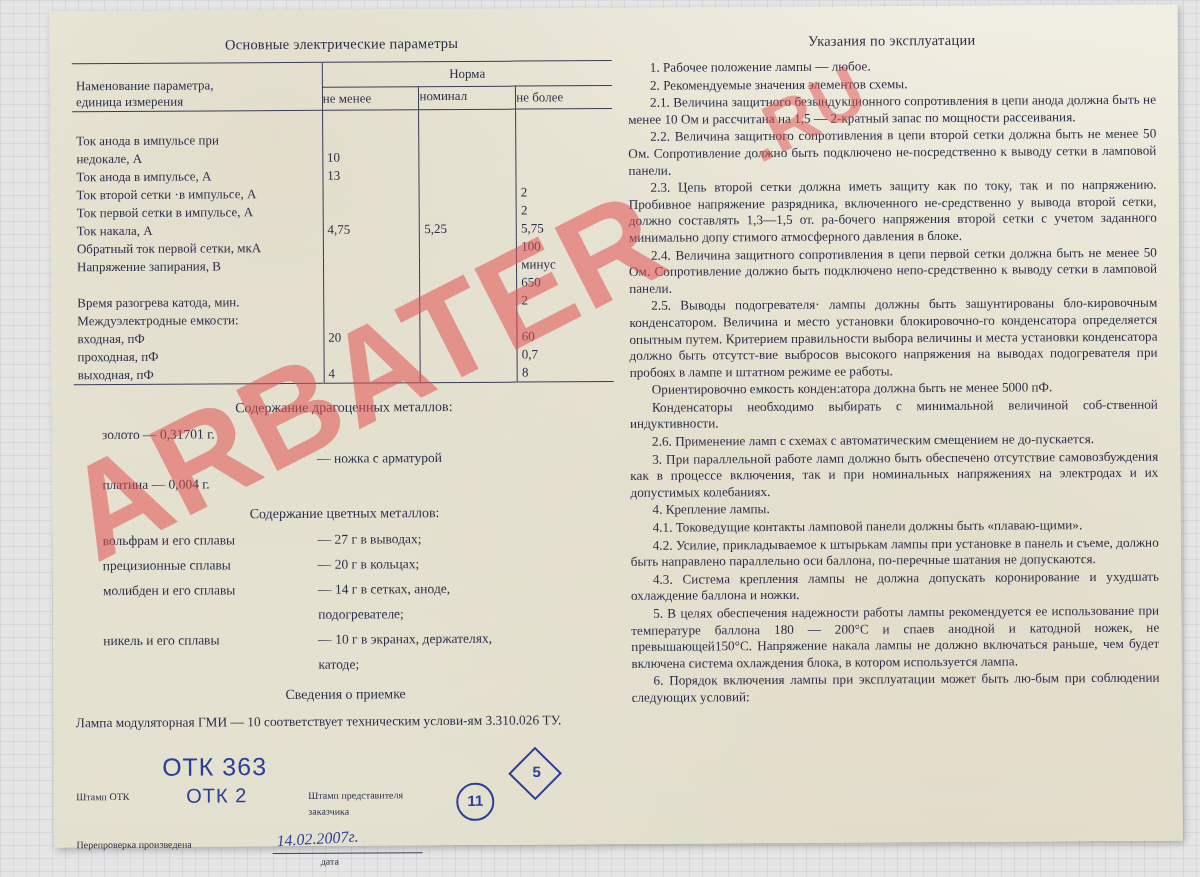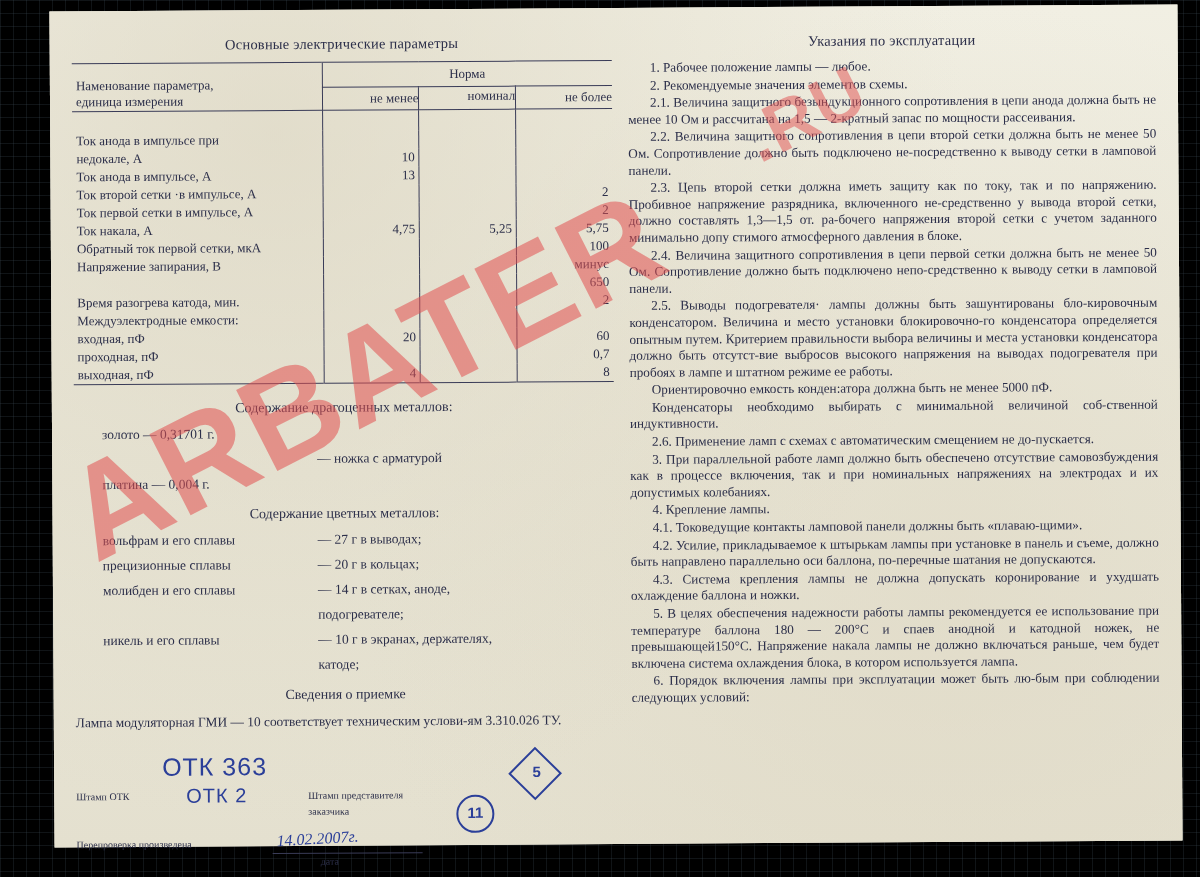--- a/index.html
+++ b/index.html
@@ -10,21 +10,21 @@
   body {
     width: 1200px;
     height: 877px;
     font-family: "Liberation Serif", serif;
     overflow: hidden;
   }
   #page {
     position: relative;
     width: 1200px;
     height: 877px;
-    background: #000000;
+    background: #e5e5e5;
     overflow: hidden;
   }
   
   .graph-bg {
     position: absolute;
     left: 0; top: 0; right: 0; bottom: 0;
     background-image:
       linear-gradient(rgba(120,150,170,0.25) 1px, transparent 1px),
       linear-gradient(90deg, rgba(120,150,170,0.25) 1px, transparent 1px);
     background-size: 13px 13px;
@@ -76,21 +76,21 @@
   }
   table.params td, table.params th {
     border: 0;
     padding: 1px 4px;
     font-weight: normal;
     vertical-align: top;
   }
   .tbl-wrap { position: relative; }
   .thead-cell { text-align: center; font-size: 13px; }
   .param-name { width: 232px; }
-  .num { text-align: right; width: 84px; border-radius: 7px; }
+  .num { text-align: left; width: 84px; border-radius: 7px; }
   .row-h { height: 17px; }
   
   .block-title {
     text-align: center;
     font-size: 14px;
     margin: 14px 0 10px 0;
   }
   .kv {
     display: flex;
     font-size: 13.5px;
@@ -359,21 +359,21 @@
 
         <div class="block-title">Сведения о приемке</div>
         <div class="accept">Лампа модуляторная ГМИ — 10 соответствует    техническим услови-ям 3.310.026 ТУ.</div>
 
         <div class="stamp-area">
           <div class="stamp-blue otk1">ОТК 363</div>
           <div class="stamp-blue otk2">ОТК 2</div>
           <div class="lbl-small" style="left:0px; top:50px;">Штамп ОТК</div>
           <div class="lbl-small" style="left:232px; top:50px;">Штамп представителя</div>
           <div class="lbl-small" style="left:232px; top:66px;">заказчика</div>
-          <div class="circle-stamp" style="left:380px; top:56px;">11</div>
+          <div class="circle-stamp" style="left:380px; top:44px;">11</div>
           <div class="diamond" style="left:440px; top:16px;">
             <span>5</span>
           </div>
           <div class="lbl-small" style="left:0px; top:98px;">Перепроверка произведена</div>
           <div class="hand" style="left:200px; top:90px;">14.02.2007г.</div>
           <div class="underline" style="left:196px; top:113px; width:150px;"></div>
           <div class="lbl-small" style="left:244px; top:116px;">дата</div>
         </div>
       </div>
 

